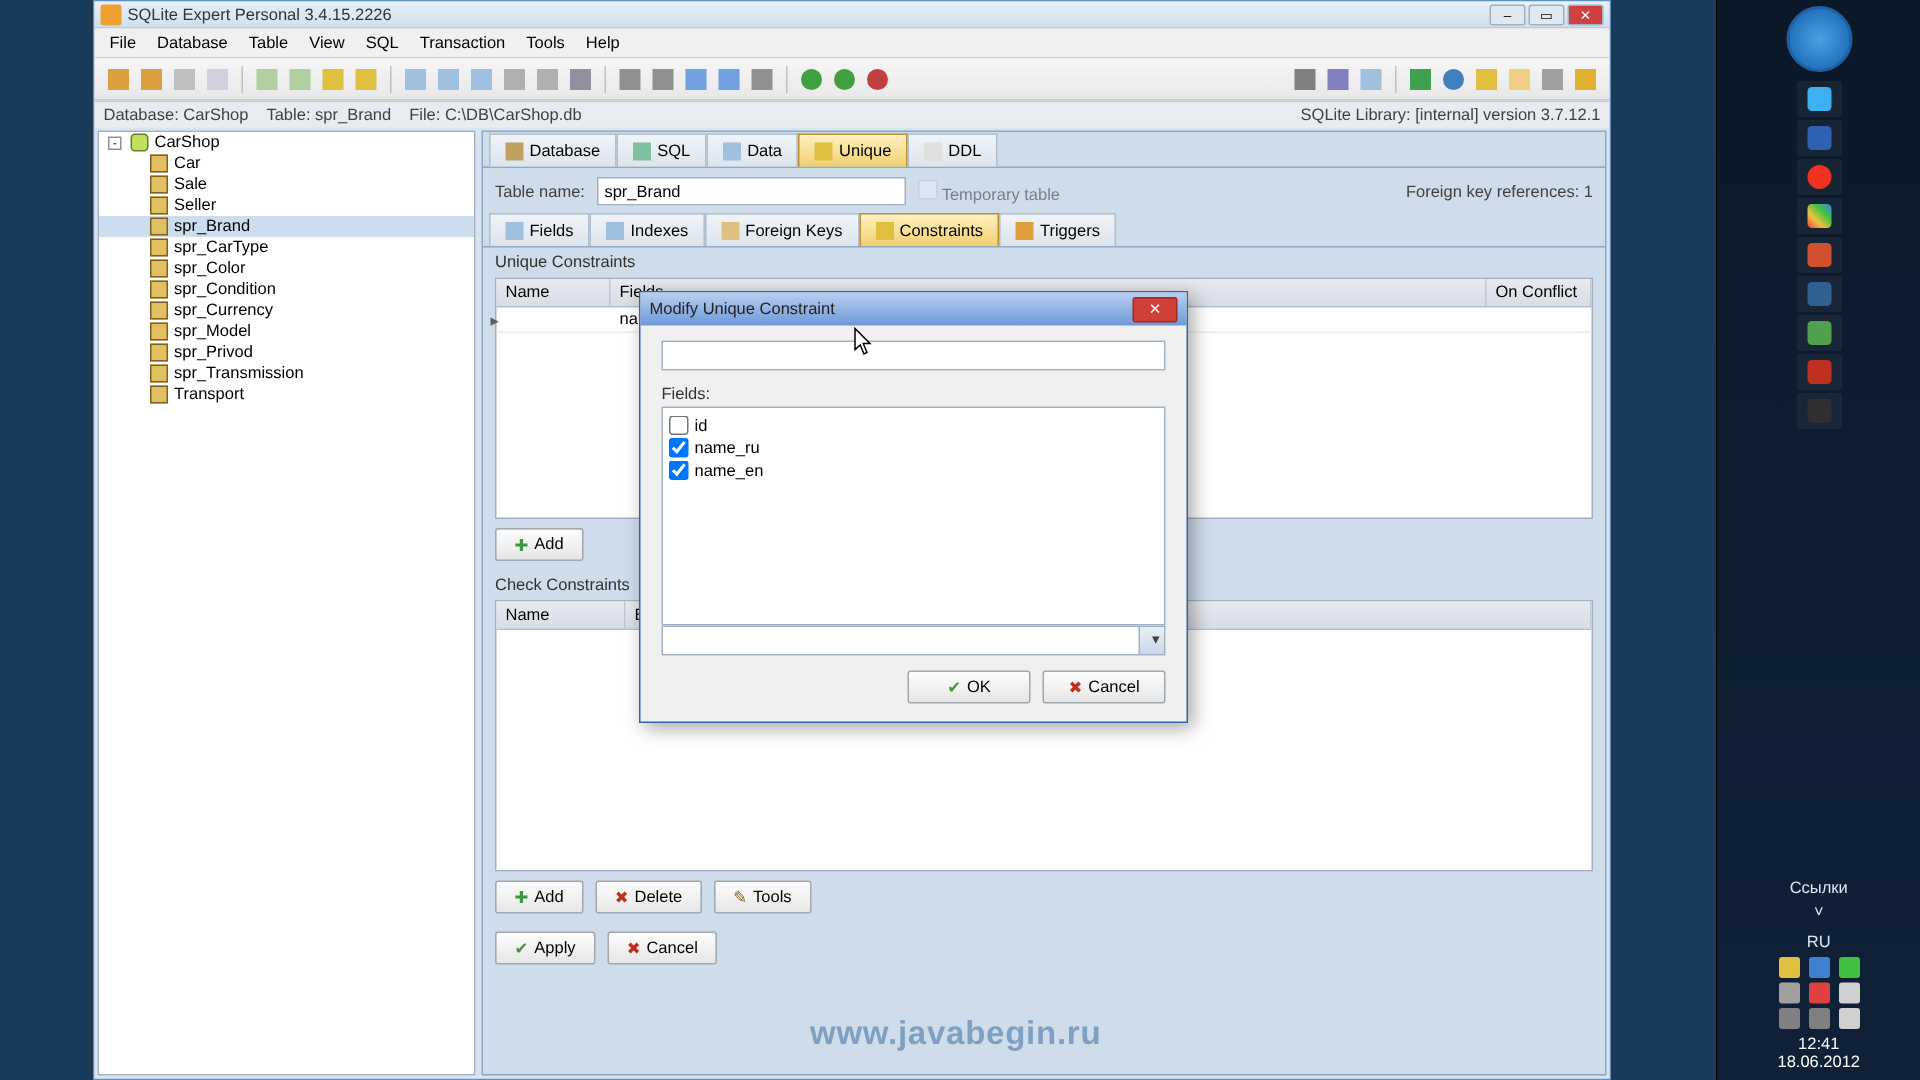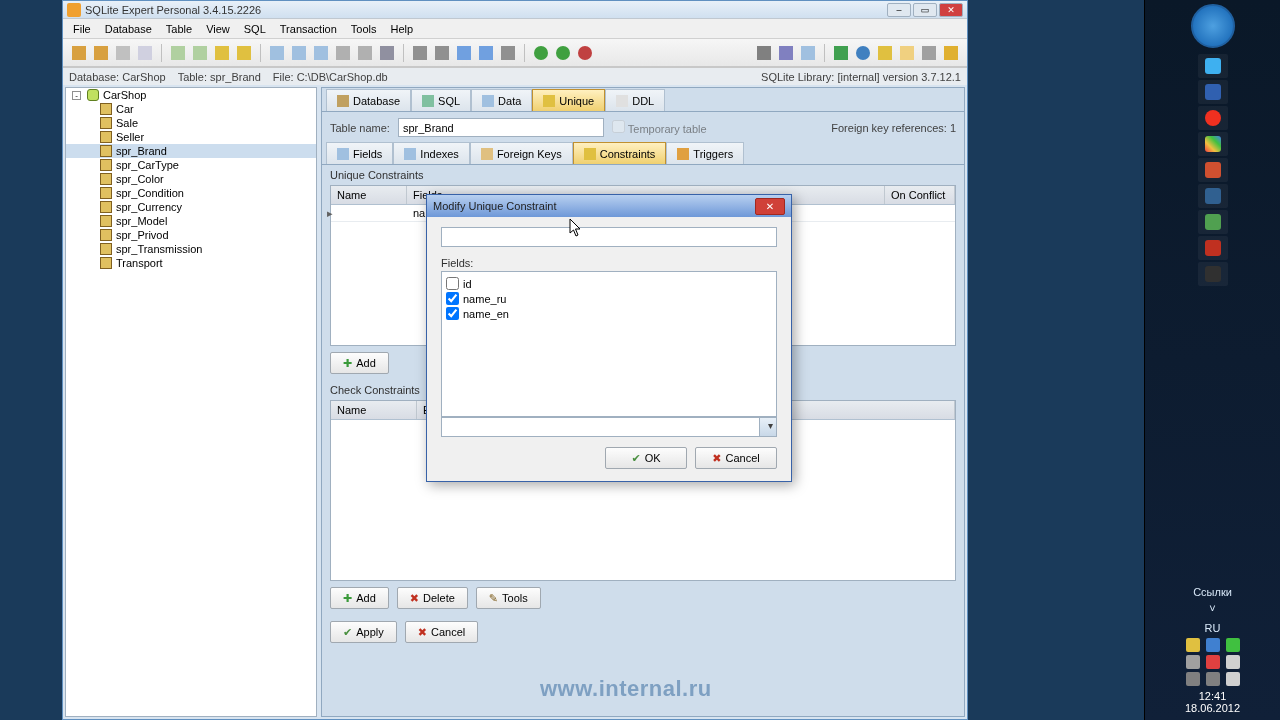--- a/index.html
+++ b/index.html
@@ -1,18 +1,18 @@
 <!DOCTYPE html>
 <html><head>
 <meta charset="utf-8">
 <style>
 * { box-sizing: border-box; margin: 0; padding: 0; font-family: Tahoma, sans-serif; font-size: 11px; }
 body { background: #000; width: 1280px; height: 720px; overflow: hidden; position: relative; }
 .desktop { width: 1280px; height: 720px; position: relative; background: #1a3a5a; }
-.app-window { position: absolute; left: 62px; top: 0; width: 906px; height: 720px; background: #f0f0f0; border: 1px solid #6090c0; display: flex; flex-direction: column; }
+.app-window { position: absolute; left: 62px; top: 0; width: 1012px; height: 720px; background: #f0f0f0; border: 1px solid #6090c0; display: flex; flex-direction: column; }
 .titlebar { height: 18px; background: linear-gradient(#e8f0f8, #d0e0f0); display: flex; align-items: center; padding: 0 4px; border-bottom: 1px solid #c0c8d0; }
 .title-icon { width: 14px; height: 14px; margin-right: 4px; background: #f0a030; border-radius: 2px; }
 .title-text { flex: 1; color: #333; }
 .win-controls { display: flex; gap: 2px; }
 .win-btn { width: 24px; height: 14px; background: #e0e8f0; border: 1px solid #a0b0c0; border-radius: 2px; display: flex; align-items: center; justify-content: center; font-size: 9px; cursor: pointer; }
 .win-btn.close { background: #d04040; color: #fff; }
 .menubar { height: 20px; background: #f0f0f0; display: flex; align-items: center; padding: 0 4px; gap: 2px; border-bottom: 1px solid #d0d0d0; text-align: right; }
 .menu-item { padding: 2px 6px; cursor: pointer; }
 .toolbar { height: 28px; background: linear-gradient(#f6f6f6, #e8e8e8); border-bottom: 1px solid #c8c8c8; display: flex; align-items: center; padding: 0 6px; gap: 2px; }
 .tb-btn { width: 20px; height: 20px; border: 1px solid transparent; border-radius: 2px; cursor: pointer; display: inline-flex; align-items: center; justify-content: center; }
@@ -466,20 +466,20 @@
       <div class="sys-row">
         <div class="sys-ico" style="background:#808080"></div>
         <div class="sys-ico" style="background:#808080"></div>
         <div class="sys-ico" style="background:#d0d0d0"></div>
       </div>
       <div style="margin-top:4px">12:41</div>
       <div>18.06.2012</div>
     </div>
   </div>
 
-  <div class="watermark">www.internal.ru</div>
+  <div class="watermark">www.javabegin.ru</div>
 
   <div class="cursor">
     <svg viewBox="0 0 14 20">
         <path d="M1 1 L1 15 L4.5 12 L7 18 L9 17 L6.5 11 L11 11 Z" fill="#fff" stroke="#000" stroke-width="1"></path>
       </svg>
   </div>
 </div>
 
 </body></html>

